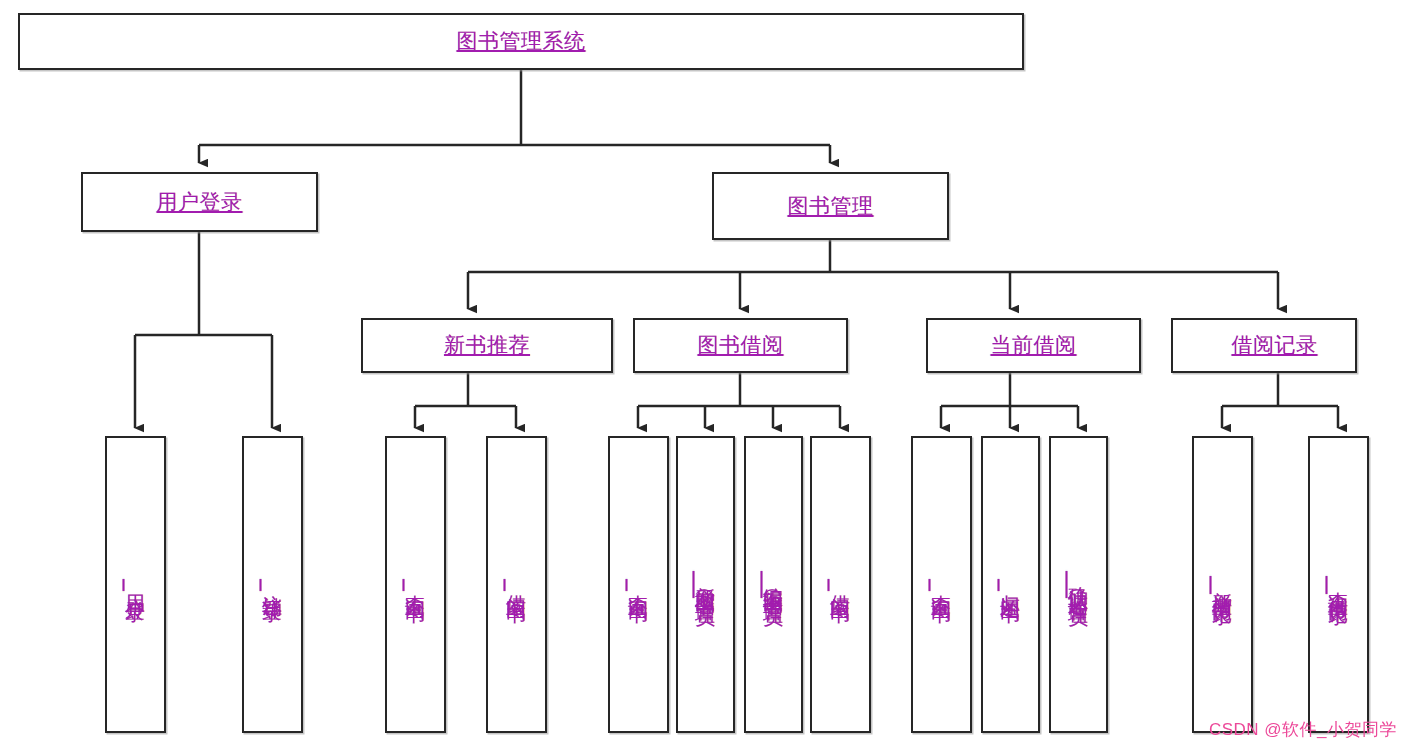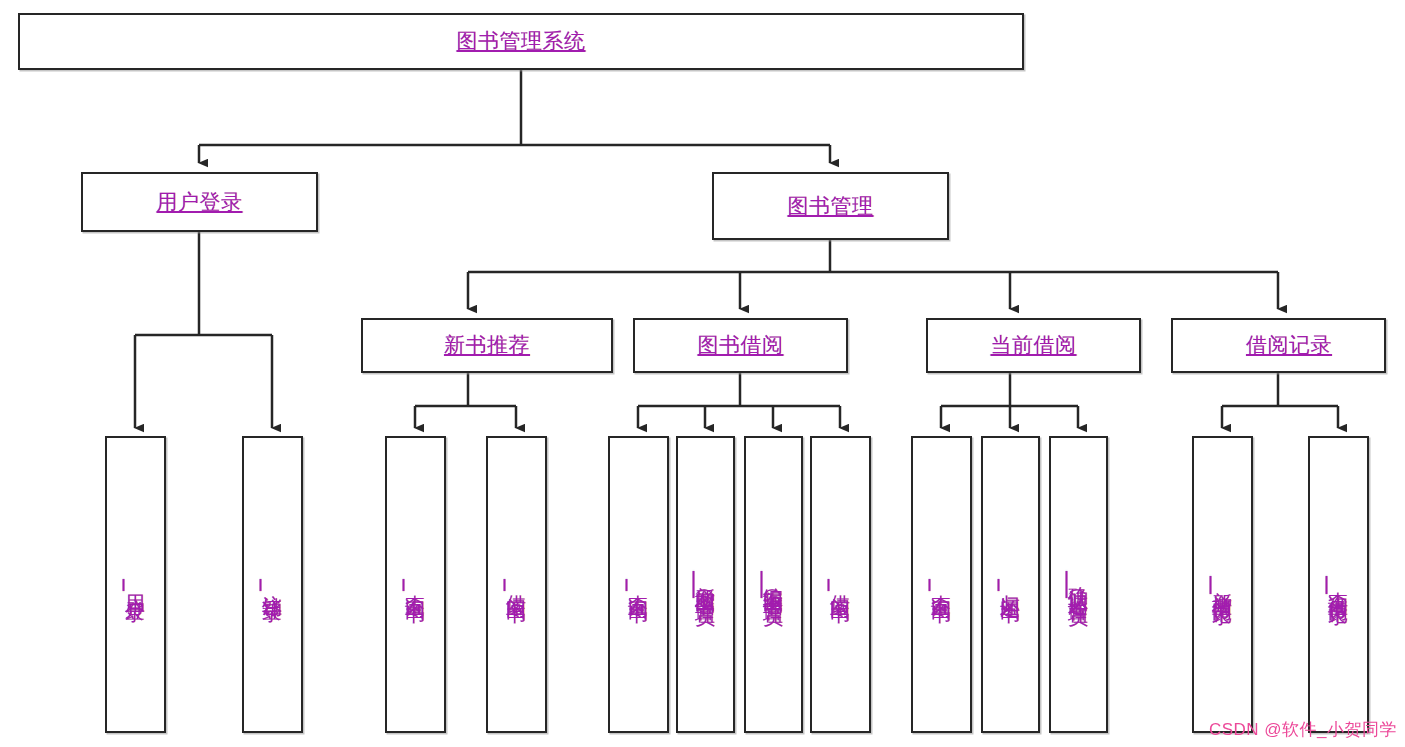--- a/index.html
+++ b/index.html
@@ -134,21 +134,21 @@
 
   <div class="node" style="left:361px; top:318px; width:252px; height:55px;">
     <span class="node-label">新书推荐</span>
   </div>
   <div class="node" style="left:633px; top:318px; width:215px; height:55px;">
     <span class="node-label">图书借阅</span>
   </div>
   <div class="node" style="left:903px; top:318px; width:215px; height:55px;margin-left:23px;">
     <span class="node-label">当前借阅</span>
   </div>
-  <div class="node" style="left:1171px; top:318px; width:215px; height:55px;padding-left:21px;">
+  <div class="node" style="left:1171px; top:318px; width:186px; height:55px;padding-left:21px;">
     <span class="node-label">借阅记录</span>
   </div>
 
   <div class="node vertical" style="left:105px; top:436px; width:61px; height:297px;">
     <span class="node-label">用户登录</span>
   </div>
   <div class="node vertical" style="left:242px; top:436px; width:61px; height:297px;">
     <span class="node-label">注销登录</span>
   </div>
 

